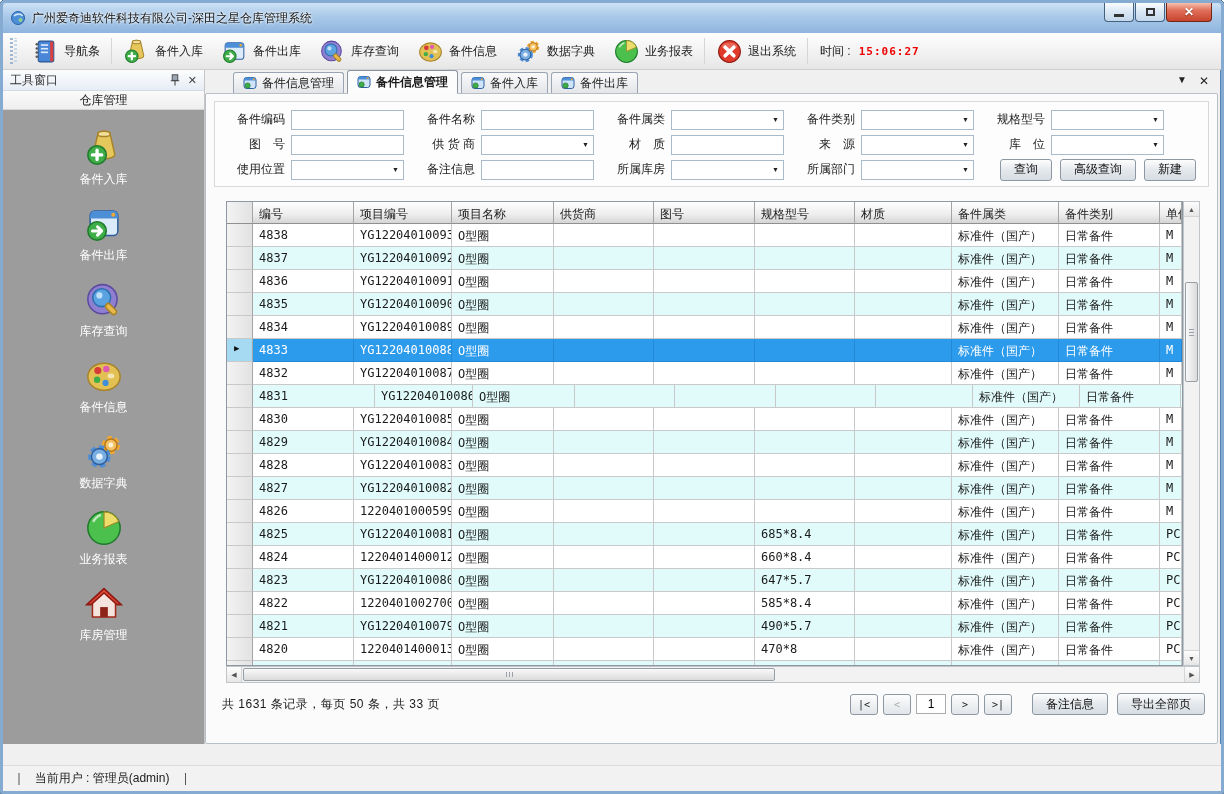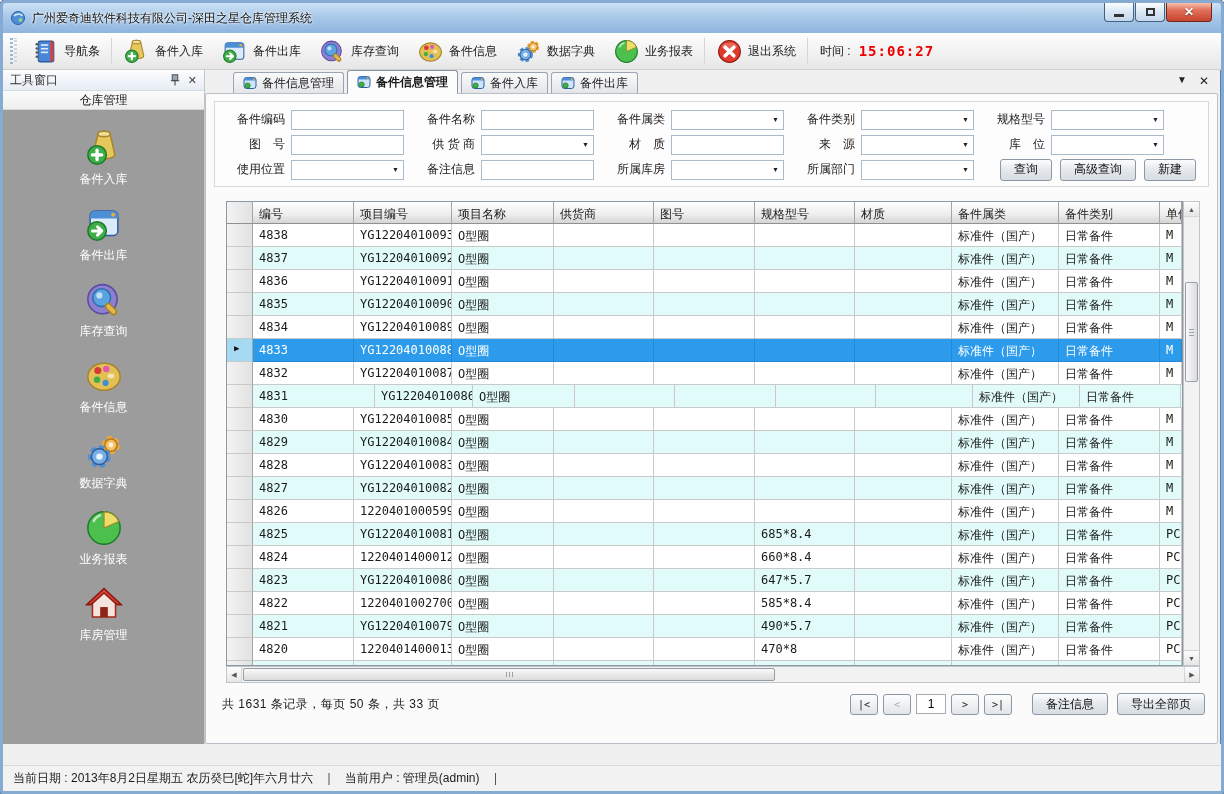--- a/index.html
+++ b/index.html
@@ -25,21 +25,21 @@
   
   .toolbar{ height:37px; background:linear-gradient(#FEFEFE,#EFEFEF 65%,#E6E6E6); border-bottom:1px solid #CFCFCF;
     display:flex; align-items:center; padding:0 5px; flex:none;}
   .tool-grip{ width:8px; height:26px; margin:0 5px 0 2px;
     background:repeating-linear-gradient(to bottom,#9FB6CE 0 2px, rgba(0,0,0,0) 2px 4px),
                repeating-linear-gradient(to bottom,#C9D8E8 1px 3px, rgba(0,0,0,0) 3px 5px);
     background-size:3px 100%,3px 100%; background-position:0 0,4px 1px; background-repeat:repeat-y;}
   .tool-item{ display:flex; align-items:center; gap:5px; padding:0 9px; height:32px; cursor:default;}
   .tool-sep{ width:1px; height:26px; background:#D6D6D6; margin:0 2px;}
   .tool-time{ display:flex; align-items:center; gap:8px; padding:0 10px;}
-  .time-value{ color:#EE0000; font-weight:bold; font-size:14px; font-family:"DejaVu Sans Mono",monospace; letter-spacing:1px;}
+  .time-value{ color:#EE0000; font-weight:bold; font-size:11px; font-family:"DejaVu Sans Mono",monospace; letter-spacing:1px;}
   .icon svg{ display:block; }
   
   .content{ flex:1; display:flex; min-height:0;}
   .sidebar{ width:202px; flex:none; background:#F0F0F0; border-right:1px solid #C6C6C6; display:flex; flex-direction:column;}
   .sidebar-caption{ height:21px; flex:none; background:linear-gradient(#FCFDFE,#E7EDF5); border-bottom:1px solid #D4DBE4;
     display:flex; align-items:center; padding:0 7px; color:#333;}
   .cap-icons{ margin-left:auto; display:flex; gap:8px; align-items:center; color:#444; font-size:11px;}
   .sidebar-group{ height:19px; flex:none; background:linear-gradient(#FBFBFB,#EEEEEE); border-bottom:1px solid #D6D6D6;
     text-align:center; line-height:18px; cursor:default;}
   .sidebar-body{ flex:1; background:#9C9C9C; padding-top:18px; display:flex; flex-direction:column; align-items:center; gap:16px; overflow:hidden;}
@@ -794,19 +794,18 @@
           </span>
         </div>
 
       </div>
     </div>
   </div>
 
   <div class="spacer"></div>
 
   <div class="statusbar">
-    <span>当前日期 : 2013年8月2日星期五 农历癸巳[蛇]年六月廿六</span>
     <span>｜</span>
     <span>当前用户 : 管理员(admin)</span>
     <span>｜</span>
   </div>
 
 </div>
 
 </body></html>

